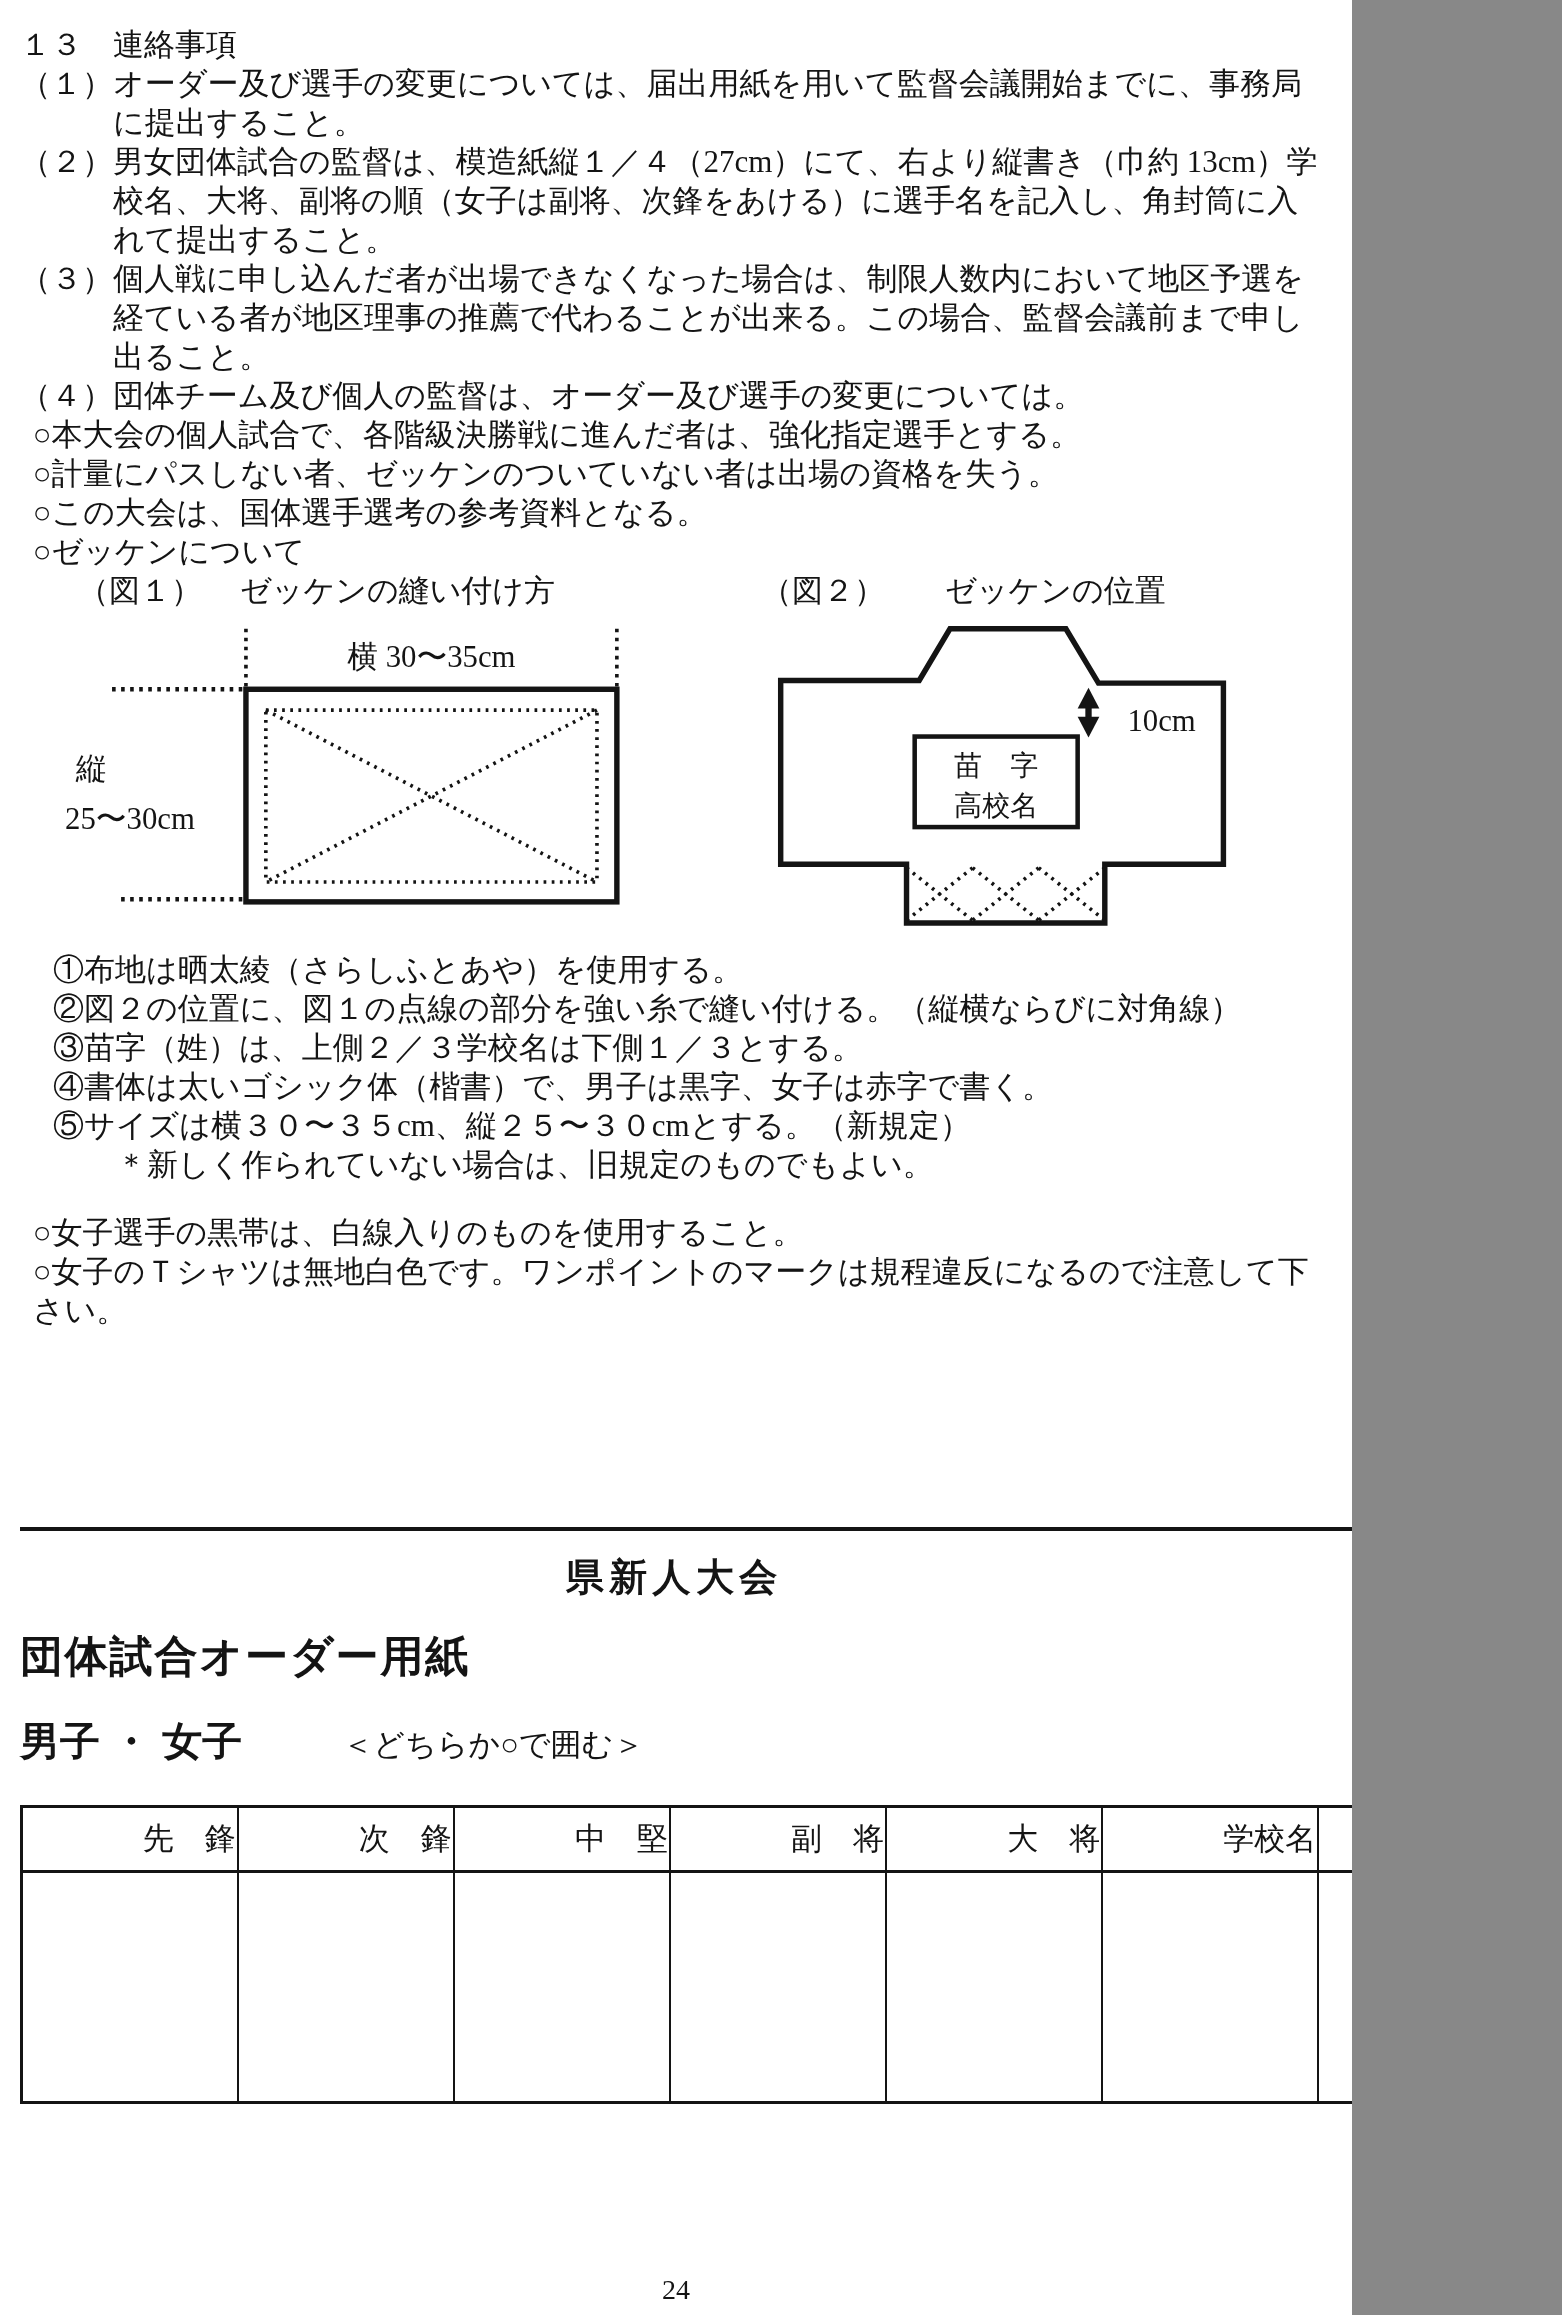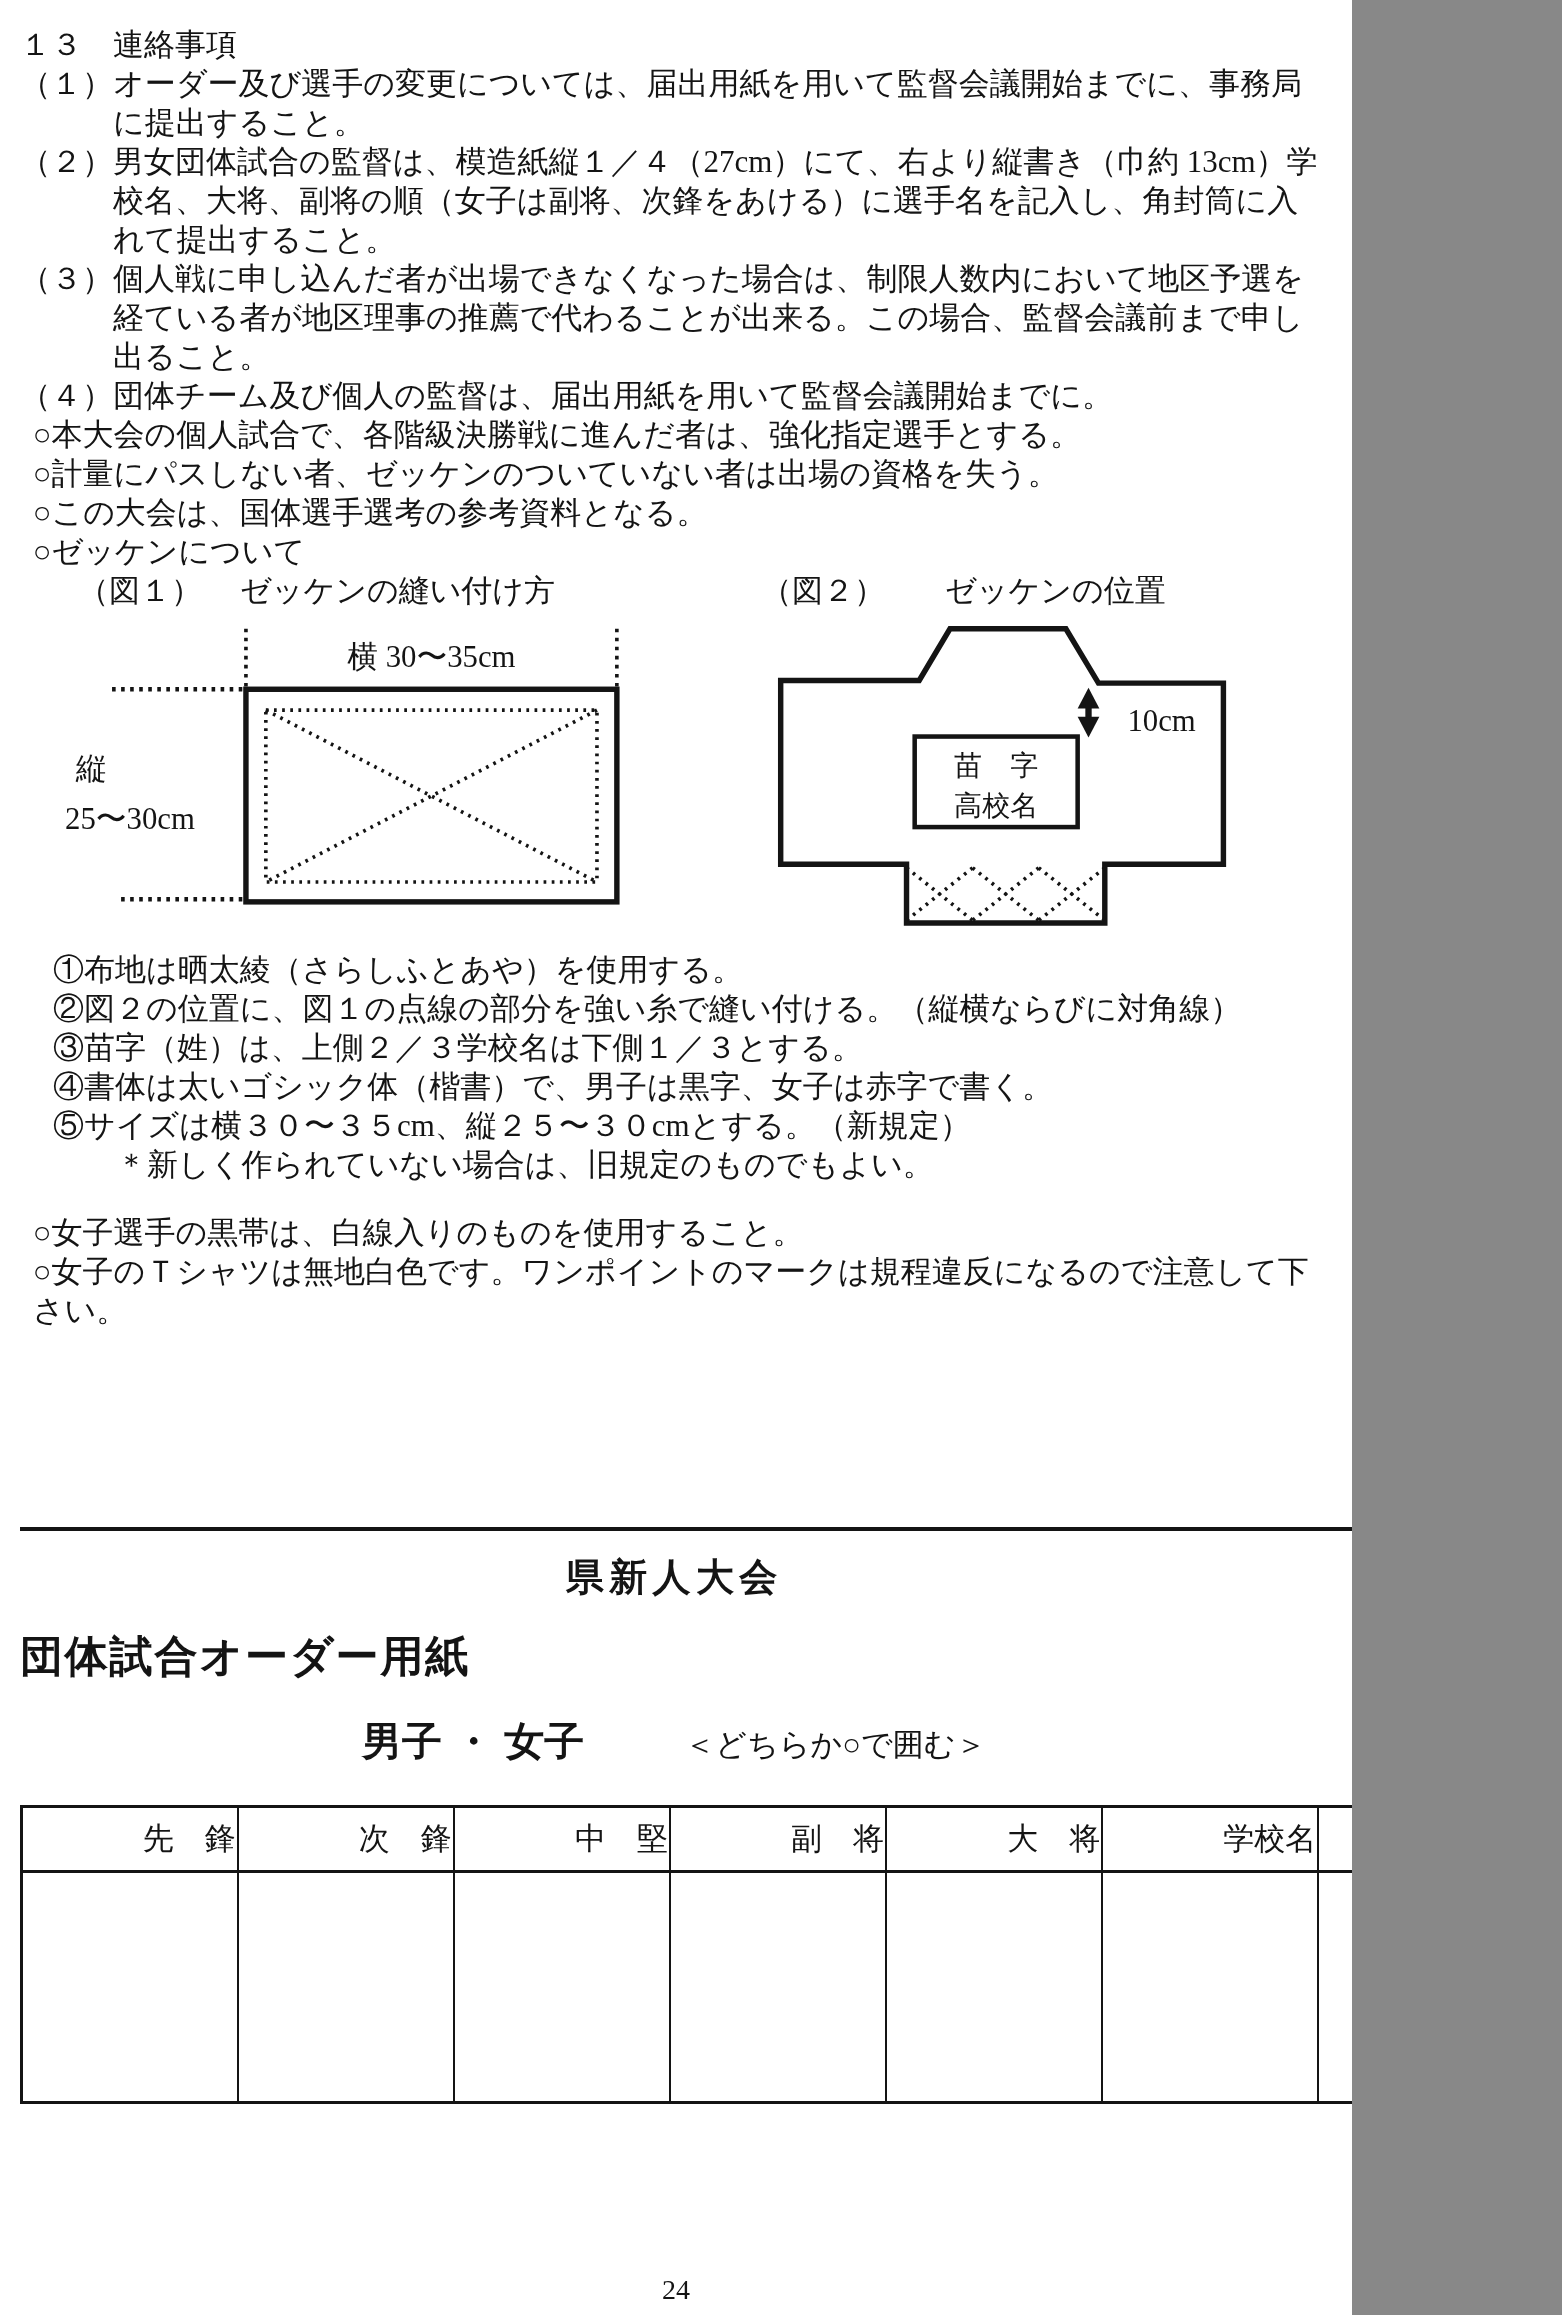--- a/index.html
+++ b/index.html
@@ -27,21 +27,21 @@
   #fig2-svg{left:729px;top:7.2px;}
   svg text{fill:#141414;font-family:"Liberation Serif","DejaVu Serif",serif;}
   .notes{margin-left:33px;}
   .note-sub{margin-left:63px;}
   .closing{margin-top:29px;}
   .closing .bullet{margin-left:12.7px;}
   .rule{margin-top:197px;border-top:4.5px solid #141414;width:1516px;}
   .gothic{font-family:"Liberation Sans","DejaVu Sans",sans-serif;font-weight:900;}
   .event-title{margin-top:23.5px;text-align:center;font-size:38px;line-height:45px;letter-spacing:5.4px;}
   .form-title{margin-top:31px;font-size:43px;line-height:51px;letter-spacing:1.8px;}
-  .gender-line{margin-top:36px;display:flex;align-items:baseline;justify-content:center;}
+  .gender-line{margin-top:36px;display:flex;align-items:baseline;}
   .gender-label{font-size:40px;line-height:47px;}
   .gender-hint{margin-left:100px;font-size:31px;}
   table.order{
     margin-top:40px;
     border-collapse:collapse;table-layout:fixed;
     width:1516px;
   }
   table.order th,table.order td{border:2.7px solid #141414;}
   table.order{border:3.6px solid #141414;}
   table.order th{
@@ -65,21 +65,21 @@
     <div class="hang">
       <span class="marker">（２）</span>
       <div class="itext">男女団体試合の監督は、模造紙縦１／４（27cm）にて、右より縦書き（巾約 13cm）学校名、大将、副将の順（女子は副将、次鋒をあける）に選手名を記入し、角封筒に入れて提出すること。</div>
     </div>
     <div class="hang">
       <span class="marker">（３）</span>
       <div class="itext">個人戦に申し込んだ者が出場できなくなった場合は、制限人数内において地区予選を経ている者が地区理事の推薦で代わることが出来る。この場合、監督会議前まで申し出ること。</div>
     </div>
     <div class="hang">
       <span class="marker">（４）</span>
-      <div class="itext">団体チーム及び個人の監督は、届出用紙を用いて監督会議開始までに。</div>
+      <div class="itext">団体チーム及び個人の監督は、オーダー及び選手の変更については。</div>
     </div>
 
     <div class="bullet">○本大会の個人試合で、各階級決勝戦に進んだ者は、強化指定選手とする。</div>
     <div class="bullet">○計量にパスしない者、ゼッケンのついていない者は出場の資格を失う。</div>
     <div class="bullet">○この大会は、国体選手選考の参考資料となる。</div>
     <div class="bullet">○ゼッケンについて</div>
 
     <div class="figcap-line">
       <span>（図１）</span><span class="cap1">ゼッケンの縫い付け方</span><span class="lab2">（図２）</span><span class="cap2">ゼッケンの位置</span>
     </div>

